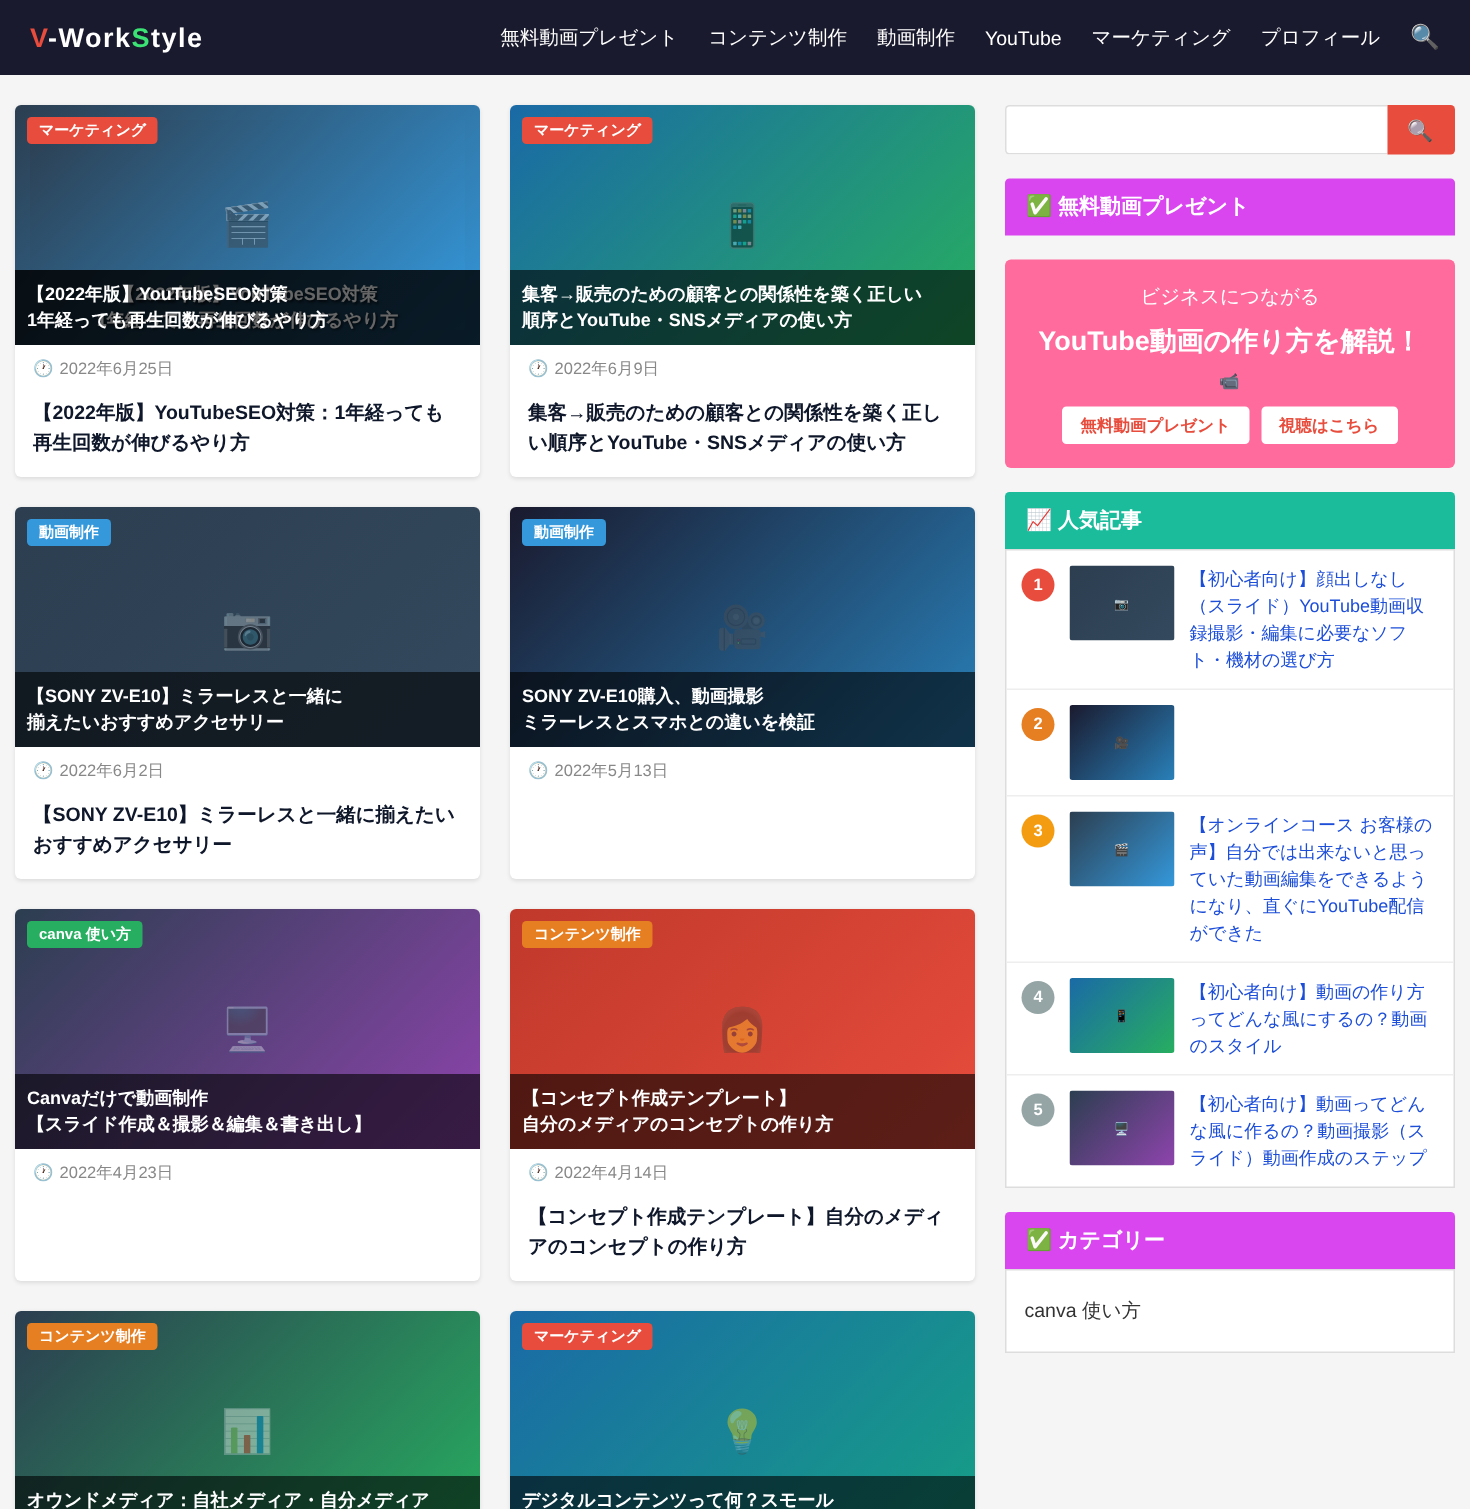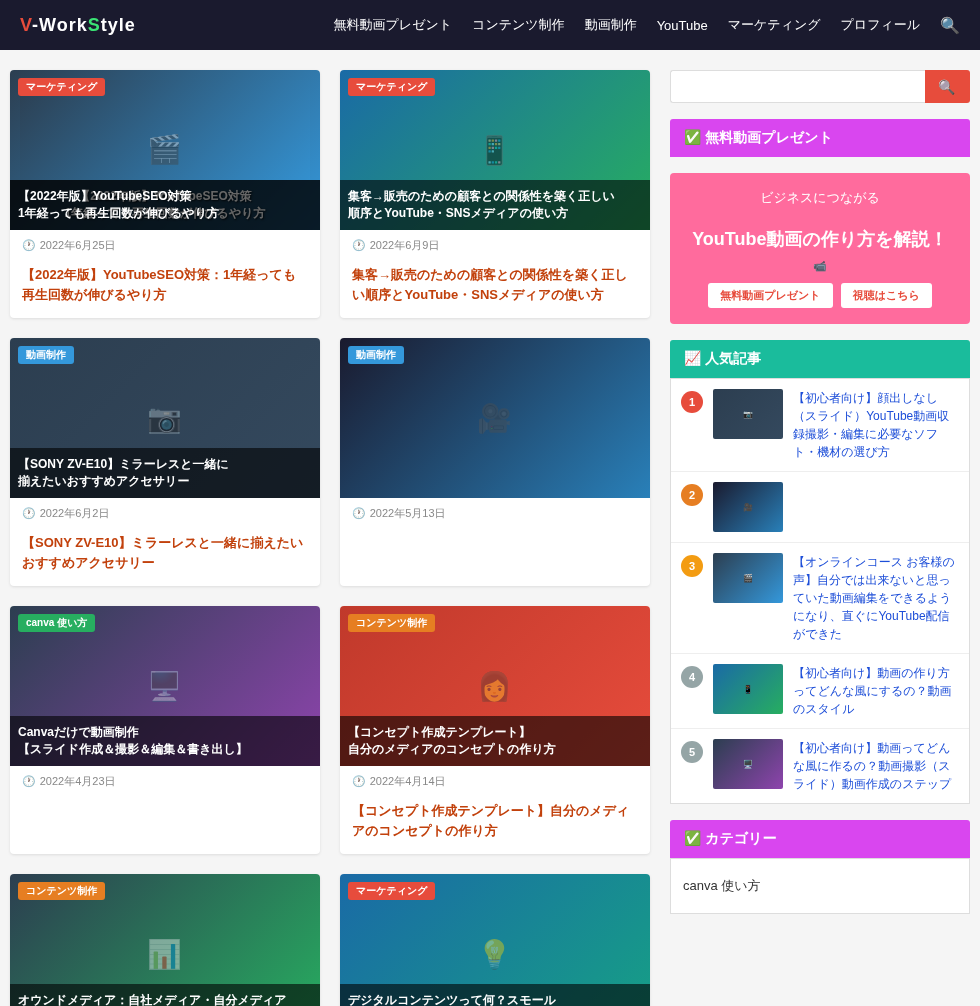--- a/index.html
+++ b/index.html
@@ -126,21 +126,21 @@
     }
 
     .post-content {
       padding: 4px 12px 14px;
     }
 
     .post-content h3 {
       font-size: 13px;
       font-weight: bold;
       line-height: 1.5;
-      color: #c2410c;
+      color: #0f172a;
     }
 
     
     .thumb-1 { background: linear-gradient(135deg, #2c3e50, #3498db); }
     .thumb-3 { background: linear-gradient(135deg, #2c3e50, #34495e); }
 
     
     .sidebar {
       width: 300px;
       flex-shrink: 0;
@@ -190,21 +190,21 @@
       background: #ff6b9d;
       border-radius: 4px;
       overflow: hidden;
       margin-bottom: 16px;
       padding: 16px;
       text-align: center;
       color: white;
     }
     .free-video-banner .title {
       font-size: 13px;
-      margin-bottom: 20px;
+      margin-bottom: 8px;
     }
     .free-video-banner .main-text {
       font-size: 18px;
       font-weight: bold;
       margin-bottom: 8px;
       line-height: 1.4;
     }
     .free-video-banner .btn-group {
       display: flex;
       gap: 8px;
@@ -381,20 +381,21 @@
           <h3>【SONY ZV-E10】ミラーレスと一緒に揃えたいおすすめアクセサリー</h3>
         </div>
       </div>
 
       <div class="post-card">
         <div class="post-thumbnail">
           <div style="width:100%;height:160px;background:linear-gradient(135deg,#1a1a2e,#2980b9);display:flex;align-items:center;justify-content:center;">
             <span style="font-size:28px;opacity:0.4;">🎥</span>
           </div>
           <span class="category-badge badge-video">動画制作</span>
+          <div class="post-title-overlay">SONY ZV-E10購入、動画撮影<br>ミラーレスとスマホとの違いを検証</div>
         </div>
         <div class="post-meta">
           <span class="clock-icon">🕐</span>
           <span>2022年5月13日</span>
         </div>
       </div>
 
       <div class="post-card">
         <div class="post-thumbnail">
           <div style="width:100%;height:160px;background:linear-gradient(135deg,#2c3e50,#8e44ad);display:flex;align-items:center;justify-content:center;">

